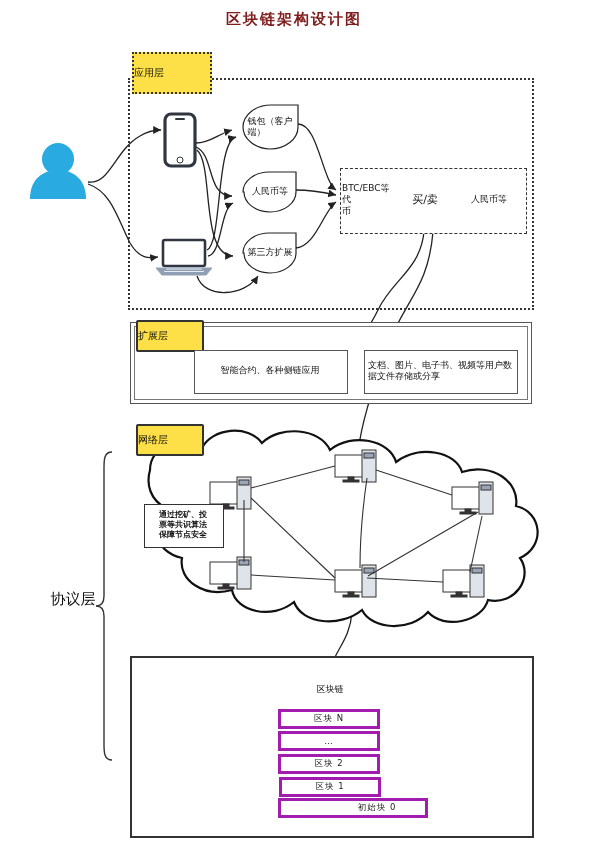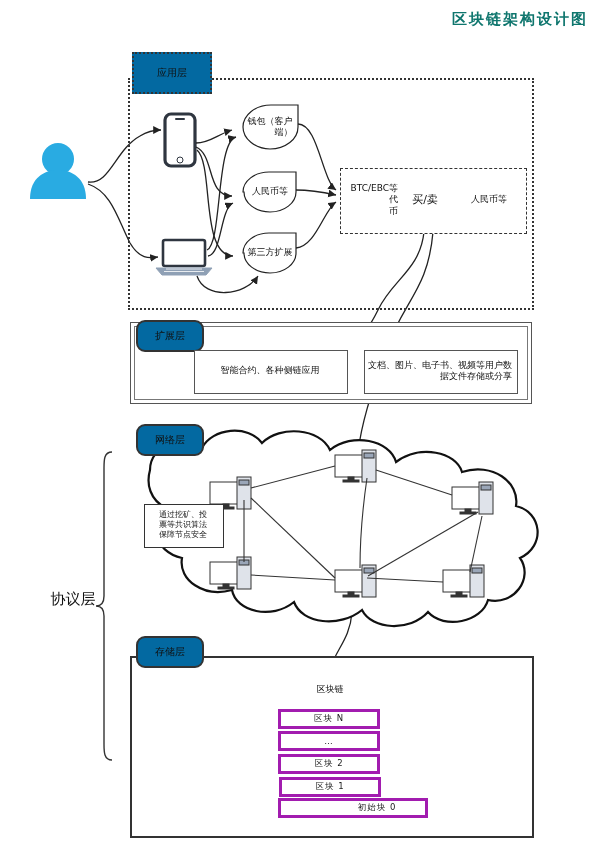--- a/index.html
+++ b/index.html
@@ -13,47 +13,47 @@
     height:851px;
     overflow:hidden;
     background:#ffffff;
   }
   #svg-root{position:absolute;left:0;top:0;width:593px;height:851px;}
 
   .title{
     position:absolute;
     left:0; top:10px;
     width:588px;
-    text-align:right;
+    text-align:center;
     font-size:15px;
     font-weight:bold;
     letter-spacing:2px;
-    color:#0f766e;
+    color:#7f1d1d;
   }
 
   
   .lbl{
     position:absolute;
     font-size:9px;
     line-height:1.25;
     color:#111;
-    text-align:right;
+    text-align:left;
     white-space:pre-line;
     display:flex;
     align-items:center;
     justify-content:center;
   }
   .layer-tag{
     position:absolute;
-    display:flex;align-items:center;justify-content:center;
+    display:flex;align-items:center;
     font-size:10px;
-    background:#0369a1;
+    background:#fde047;
     color:#111;
   }
-  .tag-solid{border:2px solid #333;border-radius:9px;}
+  .tag-solid{border:2px solid #333;border-radius:2px;}
   .tag-dotted{border:2px dotted #333;}
 
   .dotted-region{
     position:absolute;
     border:2px dotted #333;
     background:transparent;
   }
   .dashed-box{
     position:absolute;
     border:1.5px dashed #333;
@@ -280,31 +280,28 @@
 
   <div class="inner-box" style="left:364px; top:350px; width:152px; height:42px;"></div>
   <div class="lbl" style="left:366px; top:354px; width:148px; height:34px;">文档、图片、电子书、视频等用户数
 据文件存储或分享</div>
 
   <div class="layer-tag tag-solid" style="left:136px; top:424px; width:64px; height:28px;">
     <span>网络层</span>
   </div>
 
   <div class="inner-box" style="left:144px; top:504px; width:78px; height:42px; border-color:#333;"></div>
-  <div class="lbl" style="left:145px; top:505px; width:76px; height:40px; font-size:8px; font-weight:normal;">通过挖矿、投
+  <div class="lbl" style="left:145px; top:505px; width:76px; height:40px; font-size:8px; font-weight:bold;">通过挖矿、投
 票等共识算法
 保障节点安全</div>
 
   <div class="lbl" style="left:50px; top:590px; width:46px; height:18px; font-size:15px;">协议层</div>
 
   <div class="solid-box" style="left:130px; top:656px; width:400px; height:178px; border-color:#333; border-width:2px;"></div>
 
-  <div class="layer-tag tag-solid" style="left:136px; top:636px; width:64px; height:28px;">
-    <span>存储层</span>
-  </div>
 
   <div class="lbl" style="left:300px; top:682px; width:60px; height:16px;">区块链</div>
 
   <div class="block-row" style="left:278px; top:709px; width:96px; height:14px;">区块 N</div>
   <div class="block-row" style="left:278px; top:731px; width:96px; height:14px;">…</div>
   <div class="block-row" style="left:278px; top:754px; width:96px; height:14px;">区块 2</div>
   <div class="block-row" style="left:279px; top:777px; width:96px; height:14px;">区块 1</div>
   <div class="block-row" style="left:278px; top:798px; width:96px; height:14px;padding-left:48px;">初始块 0</div>
 
 </div>

